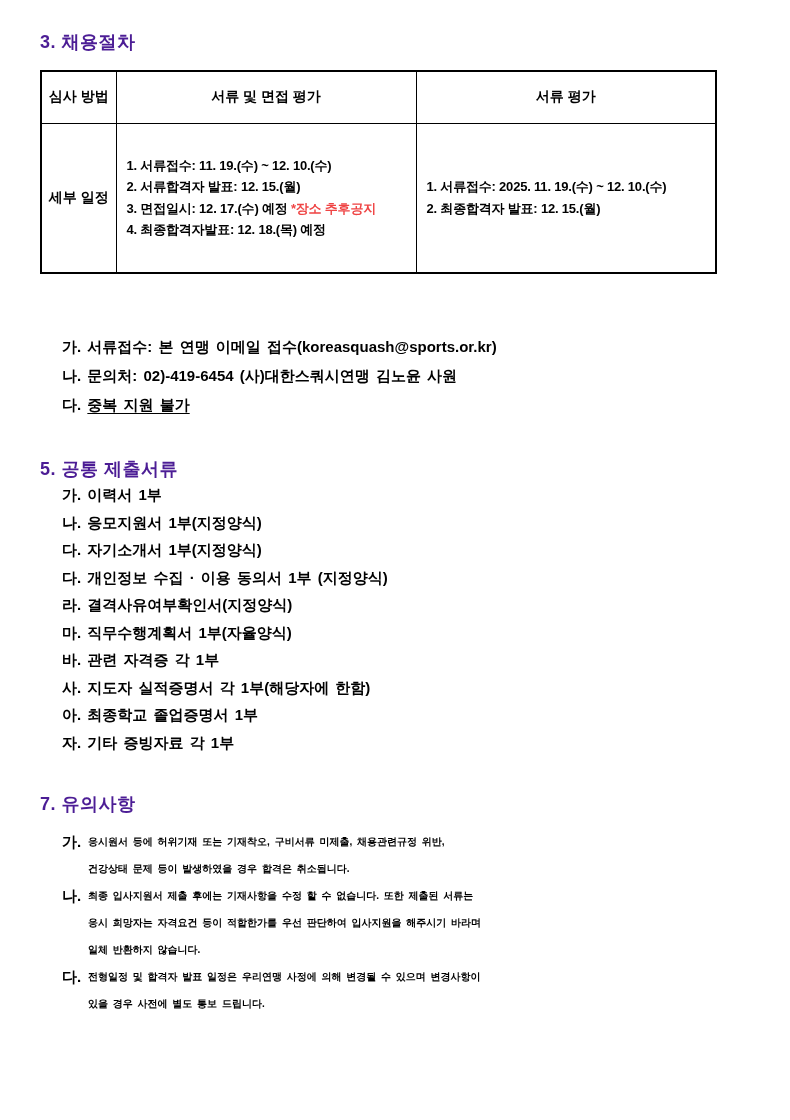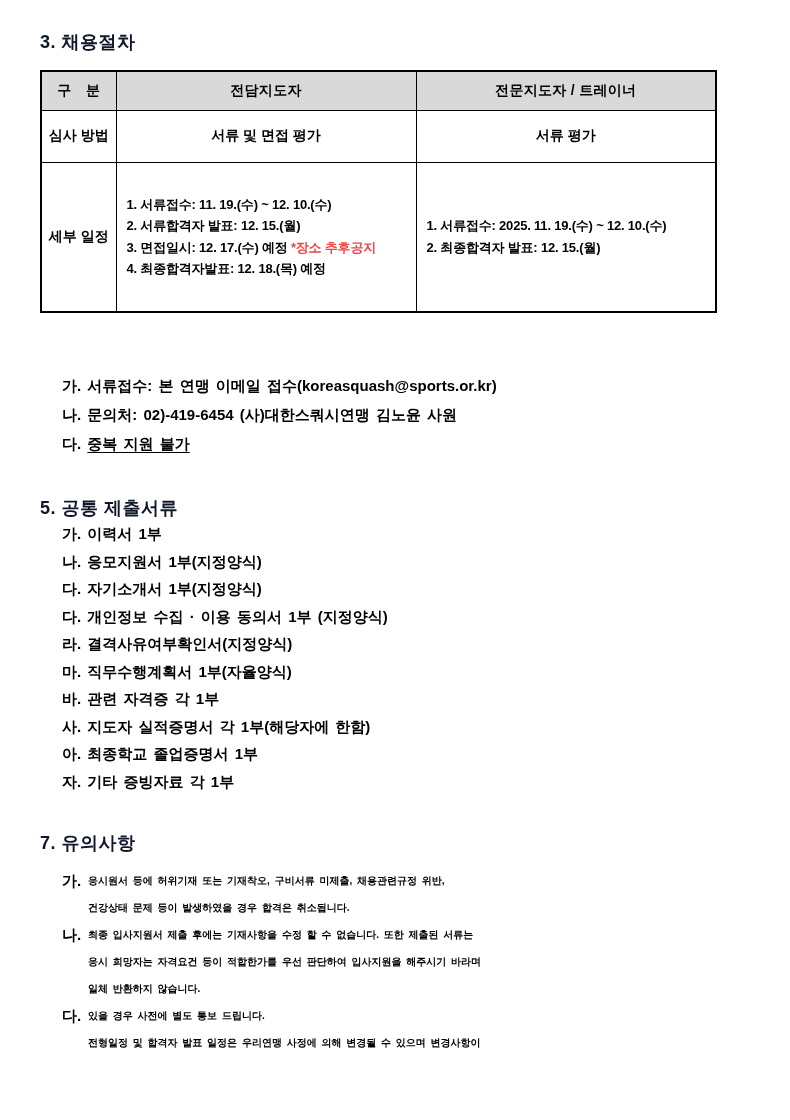--- a/index.html
+++ b/index.html
@@ -14,21 +14,21 @@
   }
   .page {
     width: 790px;
     height: 1120px;
     padding: 30px 36px 0 40px;
   }
   .section-title {
     font-size: 18px;
     font-weight: 800;
     letter-spacing: 0.5px;
-    color: #0f172a;
+    color: #4c1d95;
   }
 
   
   .s3-title { margin-bottom: 16px; }
   table.recruit {
     border-collapse: collapse;
     table-layout: fixed;
     width: 675px;
     border: 2.5px solid #000000;
   }
@@ -95,25 +95,20 @@
   <div class="section3">
     <div class="section-title s3-title">3. 채용절차</div>
 
     <table class="recruit">
       <colgroup>
         <col style="width:75px">
         <col style="width:300px">
         <col style="width:300px">
       </colgroup>
       <tbody>
-          <tr>
-        <th>구　분</th>
-        <th>전담지도자</th>
-        <th>전문지도자 / 트레이너</th>
-      </tr>
       <tr class="row-method">
         <td class="cell-label">심사 방법</td>
         <td>서류 및 면접 평가</td>
         <td>서류 평가</td>
       </tr>
       <tr class="row-schedule">
         <td class="cell-label">세부 일정</td>
         <td class="sched">
           <div class="sline">1. 서류접수: 11. 19.(수) ~ 12. 10.(수)</div>
           <div class="sline">2. 서류합격자 발표: 12. 15.(월)</div>
@@ -167,20 +162,20 @@
         <span class="s7-marker">나.</span>
         <div class="s7-lines">
           <div class="s7-line">최종 입사지원서 제출 후에는 기재사항을 수정 할 수 없습니다. 또한 제출된 서류는</div>
           <div class="s7-line">응시 희망자는 자격요건 등이 적합한가를 우선 판단하여 입사지원을 해주시기 바라며</div>
           <div class="s7-line">일체 반환하지 않습니다.</div>
         </div>
       </div>
       <div class="s7-item">
         <span class="s7-marker">다.</span>
         <div class="s7-lines">
+          <div class="s7-line">전형일정 및 합격자 발표 일정은 우리연맹 사정에 의해 변경될 수 있으며 변경사항이</div>
           <div class="s7-line">있을 경우 사전에 별도 통보 드립니다.</div>
-          <div class="s7-line">전형일정 및 합격자 발표 일정은 우리연맹 사정에 의해 변경될 수 있으며 변경사항이</div>
         </div>
       </div>
     </div>
   </div>
 
 </div>
 
 </body></html>

